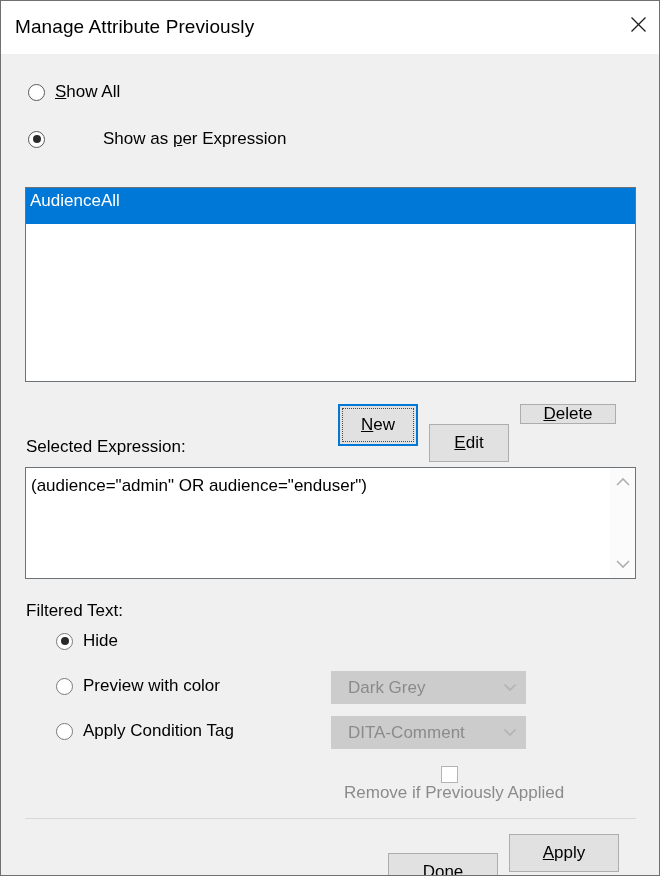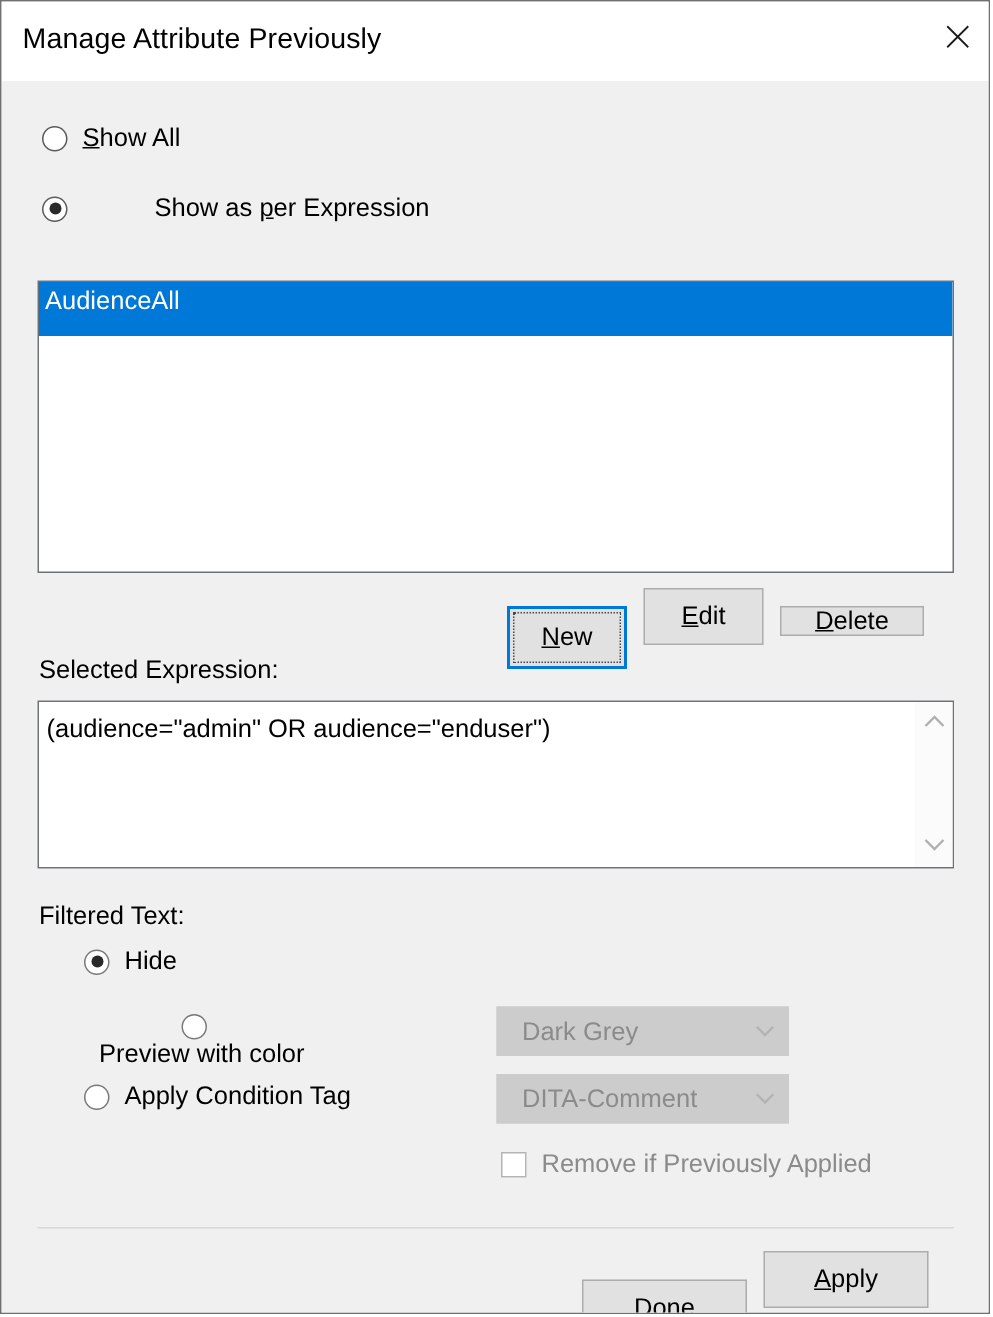--- a/index.html
+++ b/index.html
@@ -149,21 +149,21 @@
     background: #e1e1e1;
   }
   .btn.focused .btn-inner {
     position: absolute;
     left: 2px; top: 2px; right: 2px; bottom: 2px;
     border: 1px dotted #4a4a4a;
     pointer-events: none;
   }
 
   #btn-new    { left: 337px; top: 350px; width: 80px; height: 42px; }
-  #btn-edit   { left: 428px; top: 338px; width: 80px; height: 38px; }
+  #btn-edit   { left: 428px; top: 370px; width: 80px; height: 38px; }
   #btn-delete { left: 519px; top: 350px; width: 96px; height: 20px; }
 
   
   .section-label {
     position: absolute;
     font-size: 17px;
     color: #000000;
     white-space: nowrap;
   }
   #label-selected-expression { left: 25px; top: 383px; }
@@ -199,21 +199,21 @@
     align-items: center;
     padding: 5px 0;
     box-sizing: border-box;
   }
   .sb-arrow { display: block; }
 
   
   #label-filtered-text { left: 25px; top: 547px; }
 
   #row-hide          { left: 55px; top: 577px; }
-  #row-preview       { left: 55px; top: 622px; flex-direction: column; }
+  #row-preview       { left: 55px; top: 622px; }
   #row-apply-cond    { left: 55px; top: 667px; }
 
   
   .combo {
     position: absolute;
     background: #cccccc;
     border: 1px solid #cccccc;
     box-sizing: border-box;
     display: flex;
     align-items: center;
@@ -237,20 +237,21 @@
   #combo-condtag   { left: 330px; top: 662px; width: 195px; height: 33px; }
 
   
   .check-row {
     position: absolute;
     left: 333px;
     top: 712px;
     display: flex;
     align-items: center;
     cursor: default;
+    flex-direction: column;
   }
   .check-mark {
     width: 17px;
     height: 17px;
     border: 1px solid #b4b4b4;
     background: #ffffff;
     box-sizing: border-box;
     flex: 0 0 auto;
   }
   .check-label {

